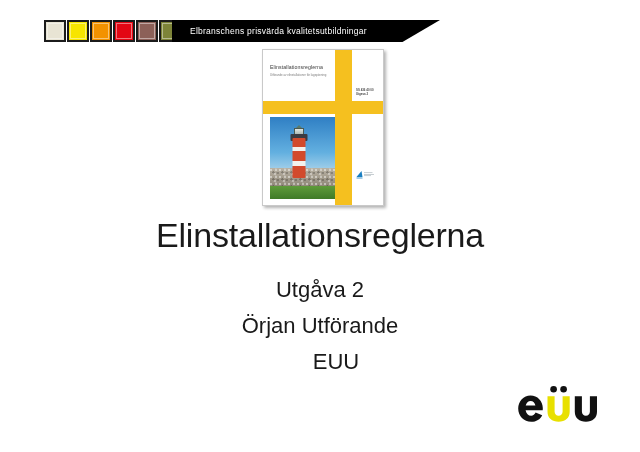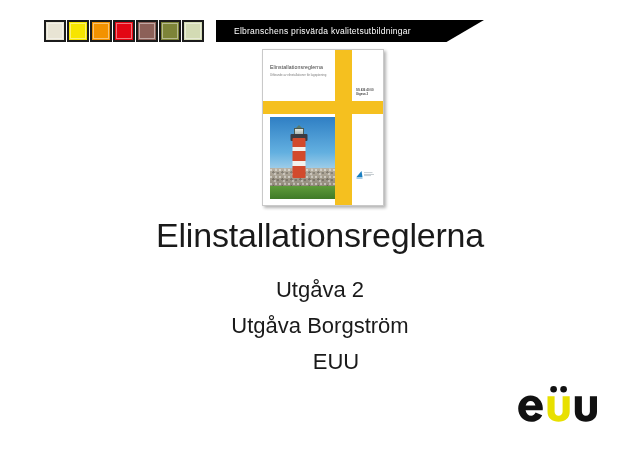--- a/index.html
+++ b/index.html
@@ -56,21 +56,20 @@
     position: absolute;
     left: 172px;
     top: 20px;
     width: 268px;
     height: 22px;
     background: #000000;
     -webkit-clip-path: polygon(0 0, 100% 0, 86% 100%, 0 100%);
     clip-path: polygon(0 0, 100% 0, 86% 100%, 0 100%);
     display: flex;
     align-items: center;
-    margin-left: 44px;
   }
   #banner-text {
     color: #ffffff;
     font-size: 8.5px;
     letter-spacing: 0.25px;
     white-space: nowrap;
     padding-left: 18px;
     font-family: "Liberation Sans", sans-serif;
   }
 
@@ -279,21 +278,21 @@
       <rect x="1" y="15.2" width="12" height="1.6" fill="#1a7fc1"></rect>
       <rect x="16" y="5" width="17" height="1.1" fill="#9aa6ae"></rect>
       <rect x="16" y="8" width="20" height="1.1" fill="#9aa6ae"></rect>
       <rect x="16" y="11" width="14" height="1.1" fill="#9aa6ae"></rect>
     </svg>
   </div>
 
   <div id="title">Elinstallationsreglerna</div>
 
   <div class="subtitle" id="sub-0">Utgåva 2</div>
-  <div class="subtitle" id="sub-1">Utgåva Borgström</div>
+  <div class="subtitle" id="sub-1">Örjan Utförande</div>
   <div class="subtitle" id="sub-2">EUU</div>
 
   <svg id="euu-logo" viewBox="0 0 84 44">
 
     <g>
       <path d="M14.5 14.5
                C7.6 14.5 2.2 20.2 2.2 27.6
                C2.2 35.2 7.8 40.8 15.2 40.8
                C20.3 40.8 24.3 38.4 26.2 34.2
                L19.6 31.6

